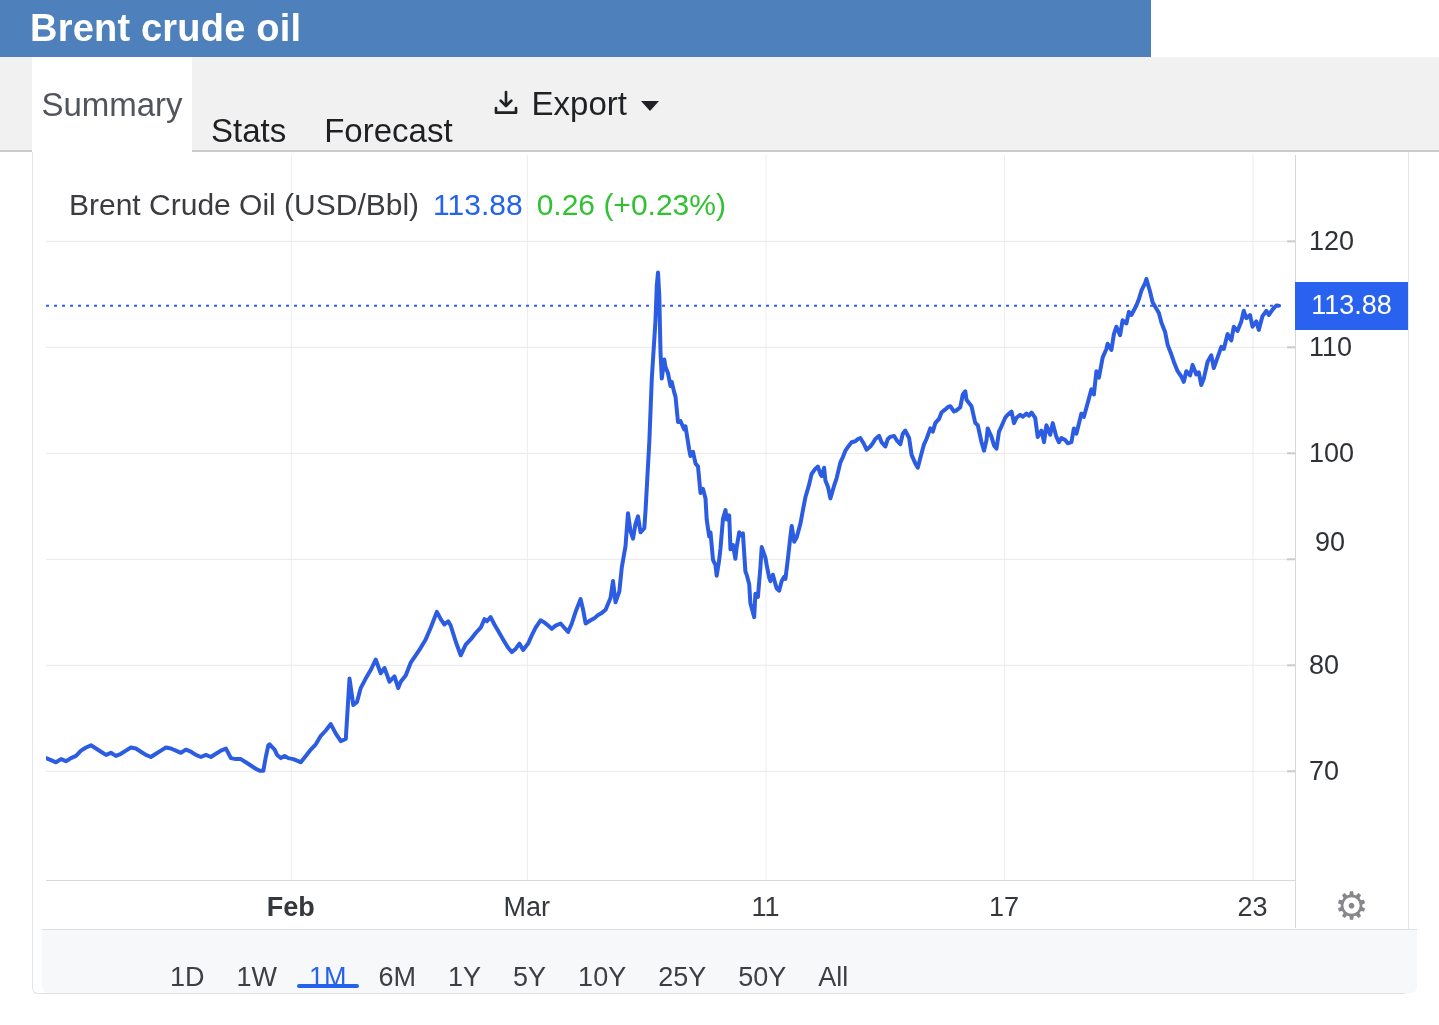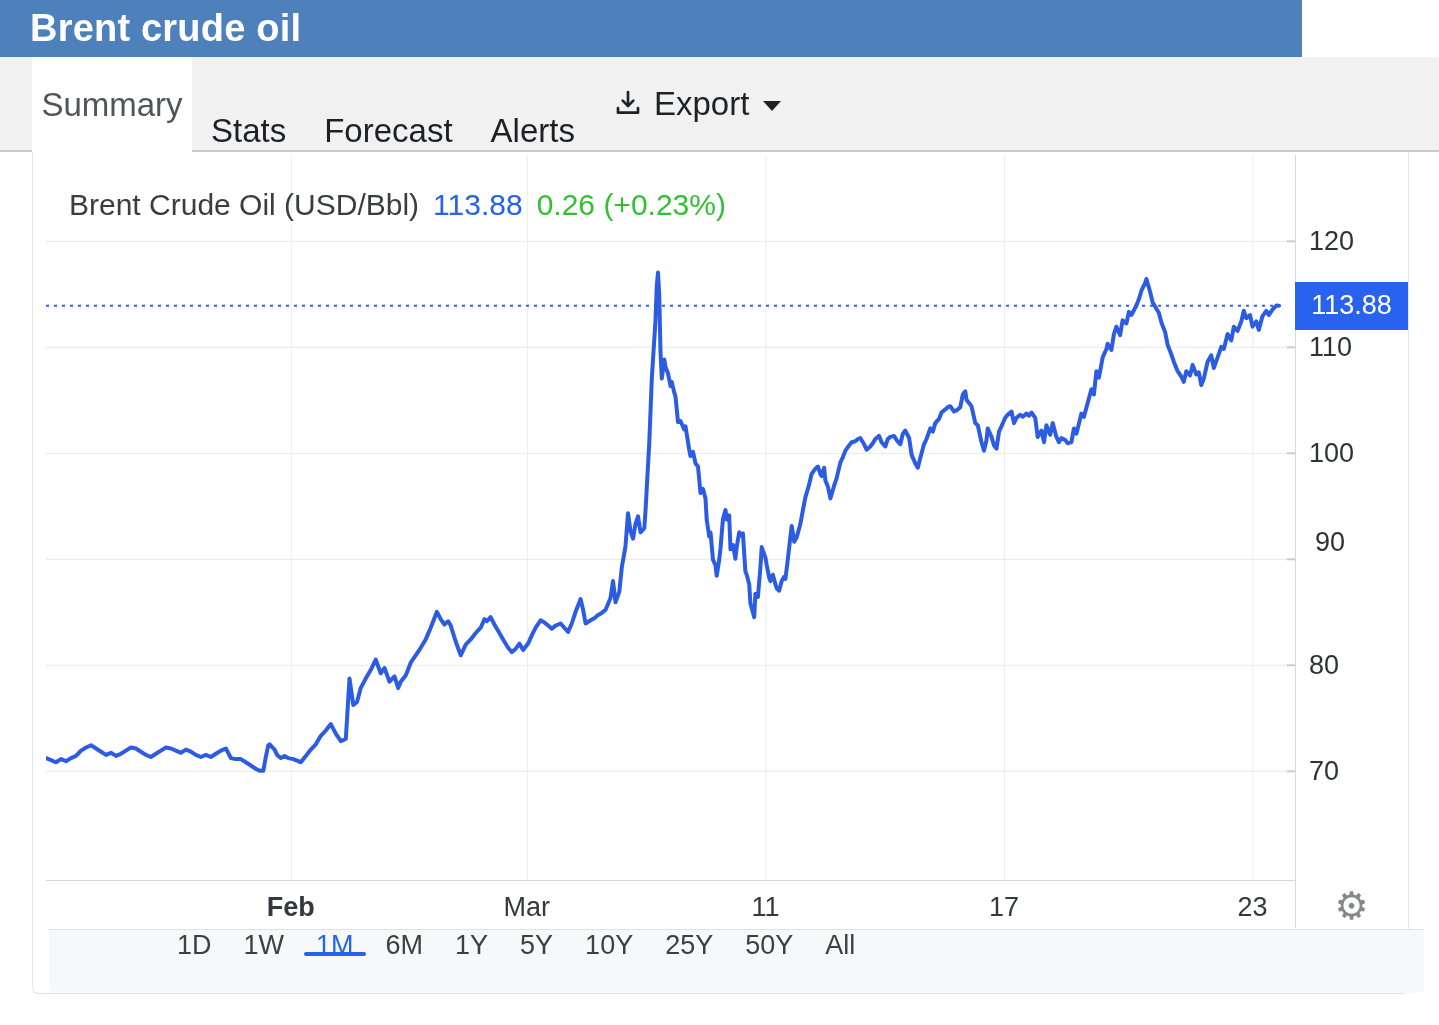--- a/index.html
+++ b/index.html
@@ -3,21 +3,21 @@
 <meta charset="utf-8">
 <style>
   html,body{margin:0;padding:0;}
   body{
     width:1439px;height:1025px;position:relative;overflow:hidden;
     background:#ffffff;font-family:"Liberation Sans",sans-serif;
     -webkit-font-smoothing:antialiased;
   }
   
   .titlebar{
-    position:absolute;left:0;top:0;width:1302px;height:57px;
+    position:absolute;left:0;top:0;width:1151px;height:57px;
     background:#4e80bc;display:flex;align-items:center;
   }
   .titlebar h1{
     margin:0 0 0 30px;font-size:38px;font-weight:bold;color:#ffffff;letter-spacing:.2px;
   }
   
   .tabbar{
     position:absolute;left:0;top:57px;width:1439px;height:93px;
     background:#f1f1f2;border-bottom:2px solid #cbcbcd;
     display:flex;align-items:stretch;box-sizing:content-box;
@@ -74,23 +74,23 @@
   }
   .gear-cell{
     position:absolute;left:1262px;top:731px;width:113px;height:45px;z-index:3;
     display:flex;align-items:center;justify-content:center;cursor:pointer;
   }
   .gear-cell span{
     font-family:"DejaVu Sans",sans-serif;font-size:38px;color:#85878a;line-height:1;
   }
   
   .rangebar{
-    position:absolute;left:16px;top:777px;width:1375px;height:64px;box-sizing:border-box;
+    position:absolute;left:9px;top:777px;width:1375px;height:64px;box-sizing:border-box;
     background:#f7f8f9;border-top:1px solid #dfe2e5;border-radius:0 0 6px 6px;
-    display:flex;align-items:flex-start;padding-left:112px;
+    display:flex;align-items:flex-end;padding-left:112px;
   }
   .range-btn{
     position:relative;display:flex;align-items:center;padding:0 16px;
     font-size:27px;color:#3c4043;cursor:pointer;
   }
   .range-btn.active{color:#2563eb;}
   .range-btn.active::after{
     content:"";position:absolute;left:4px;right:4px;bottom:5px;height:4px;
     background:#2563eb;border-radius:2px;
   }
@@ -104,23 +104,20 @@
 
 <nav class="tabbar">
   <div class="tab active">
     <span>Summary</span>
   </div>
   <div class="tab plain">
     <span>Stats</span>
   </div>
   <div class="tab plain">
     <span>Forecast</span>
-  </div>
-  <div class="tab plain">
-    <span>Alerts</span>
   </div>
   <div class="export">
     <span>
       <svg width="32" height="32" viewBox="0 0 24 24" fill="none" stroke="#1f2124" stroke-width="2" stroke-linecap="round" stroke-linejoin="round">
         <path d="M12 3v10"></path>
           <path d="M8 9.5l4 4 4-4"></path>
           <path d="M4.5 15v3.5h15V15"></path>
       </svg>
     </span>
     <span>Export</span>

